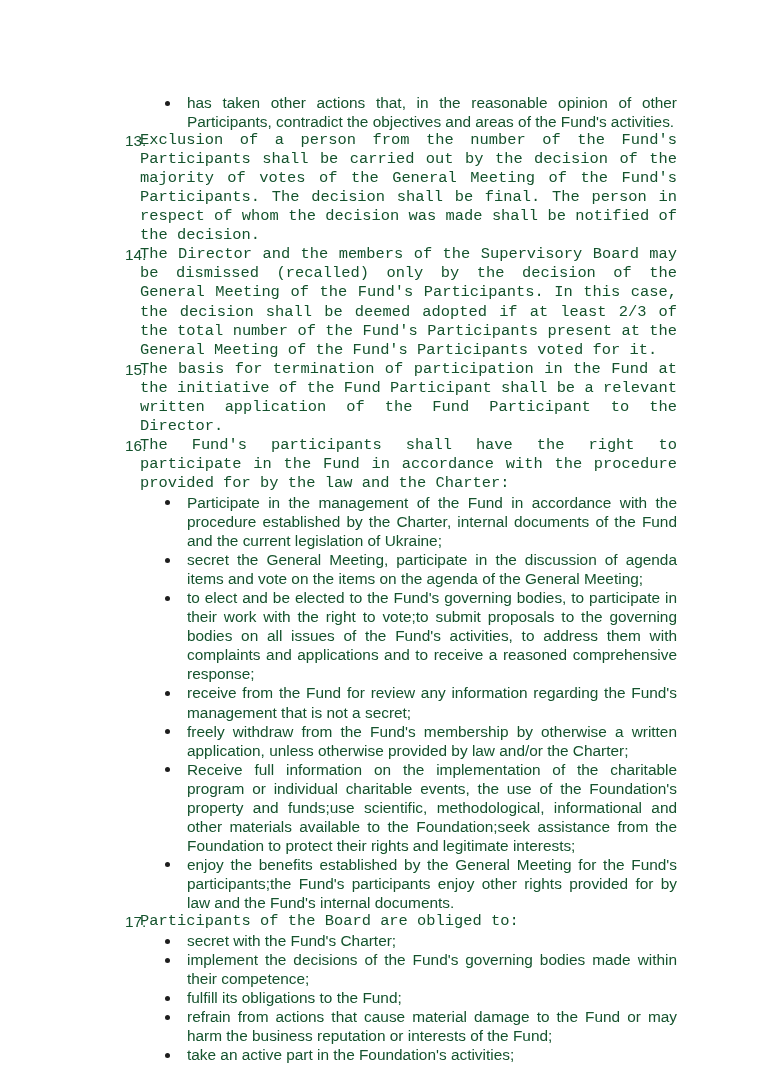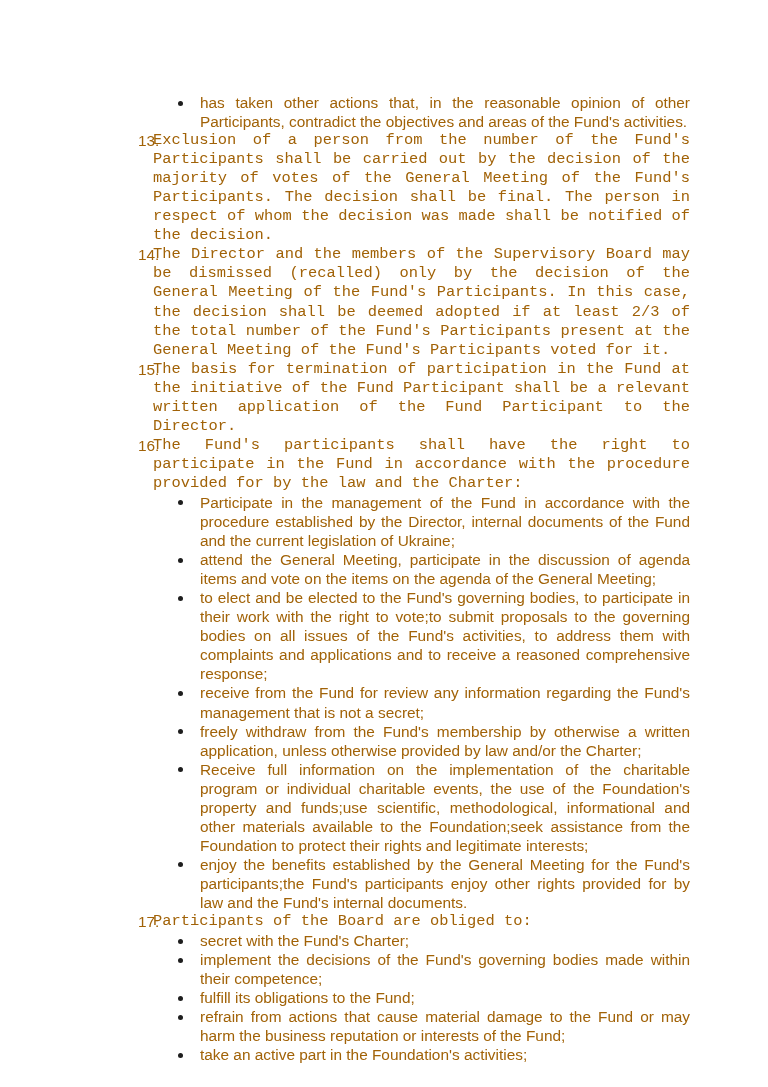--- a/index.html
+++ b/index.html
@@ -1,25 +1,25 @@
 <!DOCTYPE html>
 <html><head>
 <meta charset="utf-8">
 <style>
   html, body { margin: 0; padding: 0; background: #ffffff; }
   body { width: 768px; height: 1087px; position: relative; overflow: hidden; }
   .page {
     position: absolute;
-    left: 131px;
+    left: 118px;
     top: 93px;
     width: 559px;
     font-family: "Liberation Sans", sans-serif;
     font-size: 15.4px;
     line-height: 19.05px;
-    color: #a16207;
+    color: #14532d;
   }
   .item { position: relative; padding-left: 22px; text-align: justify; }
   .item .num { position: absolute; left: 0; top: 0; margin-left: 7px; }
   .item .text { display: block; font-family: Liberation Mono, monospace; }
   .bullets { margin: 0; padding: 0; list-style: none; }
   .bullet { position: relative; padding-left: 69px; text-align: justify; }
   .bullet .dot {
     position: absolute; left: 47px; top: 7.5px;
     width: 5px; height: 5px; border-radius: 50%; background: #1e1e1e;
   }
@@ -50,22 +50,22 @@
 
   <div class="item">
     <span class="num">15.</span>
     <span class="text">The basis for termination of participation in the Fund at the initiative of the Fund Participant shall be a relevant written application of the Fund Participant to the Director.</span>
   </div>
 
   <div class="item">
     <span class="num">16.</span>
     <span class="text">The Fund's participants shall have the right to participate in the Fund in accordance with the procedure provided for by the law and the Charter:</span>
     <ul class="bullets">
-      <li class="bullet"><span class="dot"></span><span>Participate in the management of the Fund in accordance with the procedure established by the Director, internal documents of the Fund and the current legislation of Ukraine;</span></li>
-      <li class="bullet"><span class="dot"></span><span>attend the General Meeting, participate in the discussion of agenda items and vote on the items on the agenda of the General Meeting;</span></li>
+      <li class="bullet"><span class="dot"></span><span>Participate in the management of the Fund in accordance with the procedure established by the Charter, internal documents of the Fund and the current legislation of Ukraine;</span></li>
+      <li class="bullet"><span class="dot"></span><span>secret the General Meeting, participate in the discussion of agenda items and vote on the items on the agenda of the General Meeting;</span></li>
       <li class="bullet"><span class="dot"></span><span>to elect and be elected to the Fund's governing bodies, to participate in their work with the right to vote;to submit proposals to the governing bodies on all issues of the Fund's activities, to address them with complaints and applications and to receive a reasoned comprehensive response;</span></li>
       <li class="bullet"><span class="dot"></span><span>receive from the Fund for review any information regarding the Fund's management that is not a secret;</span></li>
       <li class="bullet"><span class="dot"></span><span>freely withdraw from the Fund's membership by otherwise a written application, unless otherwise provided by law and/or the Charter;</span></li>
       <li class="bullet"><span class="dot"></span><span>Receive full information on the implementation of the charitable program or individual charitable events, the use of the Foundation's property and funds;use scientific, methodological, informational and other materials available to the Foundation;seek assistance from the Foundation to protect their rights and legitimate interests;</span></li>
       <li class="bullet"><span class="dot"></span><span>enjoy the benefits established by the General Meeting for the Fund's participants;the Fund's participants enjoy other rights provided for by law and the Fund's internal documents.</span></li>
     </ul>
   </div>
 
   <div class="item">
     <span class="num">17.</span>

